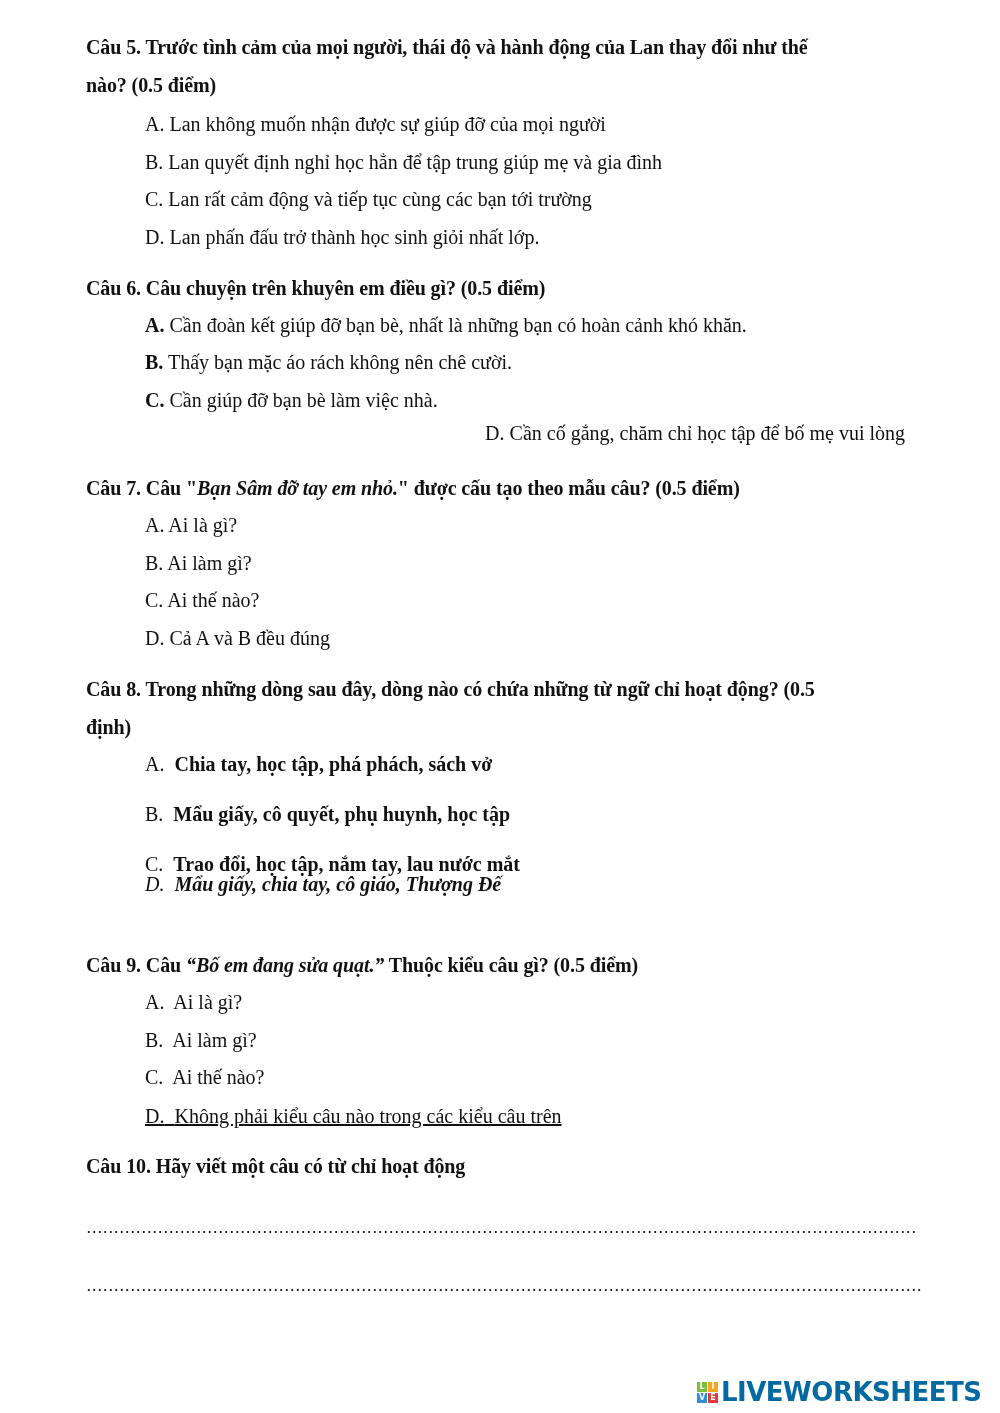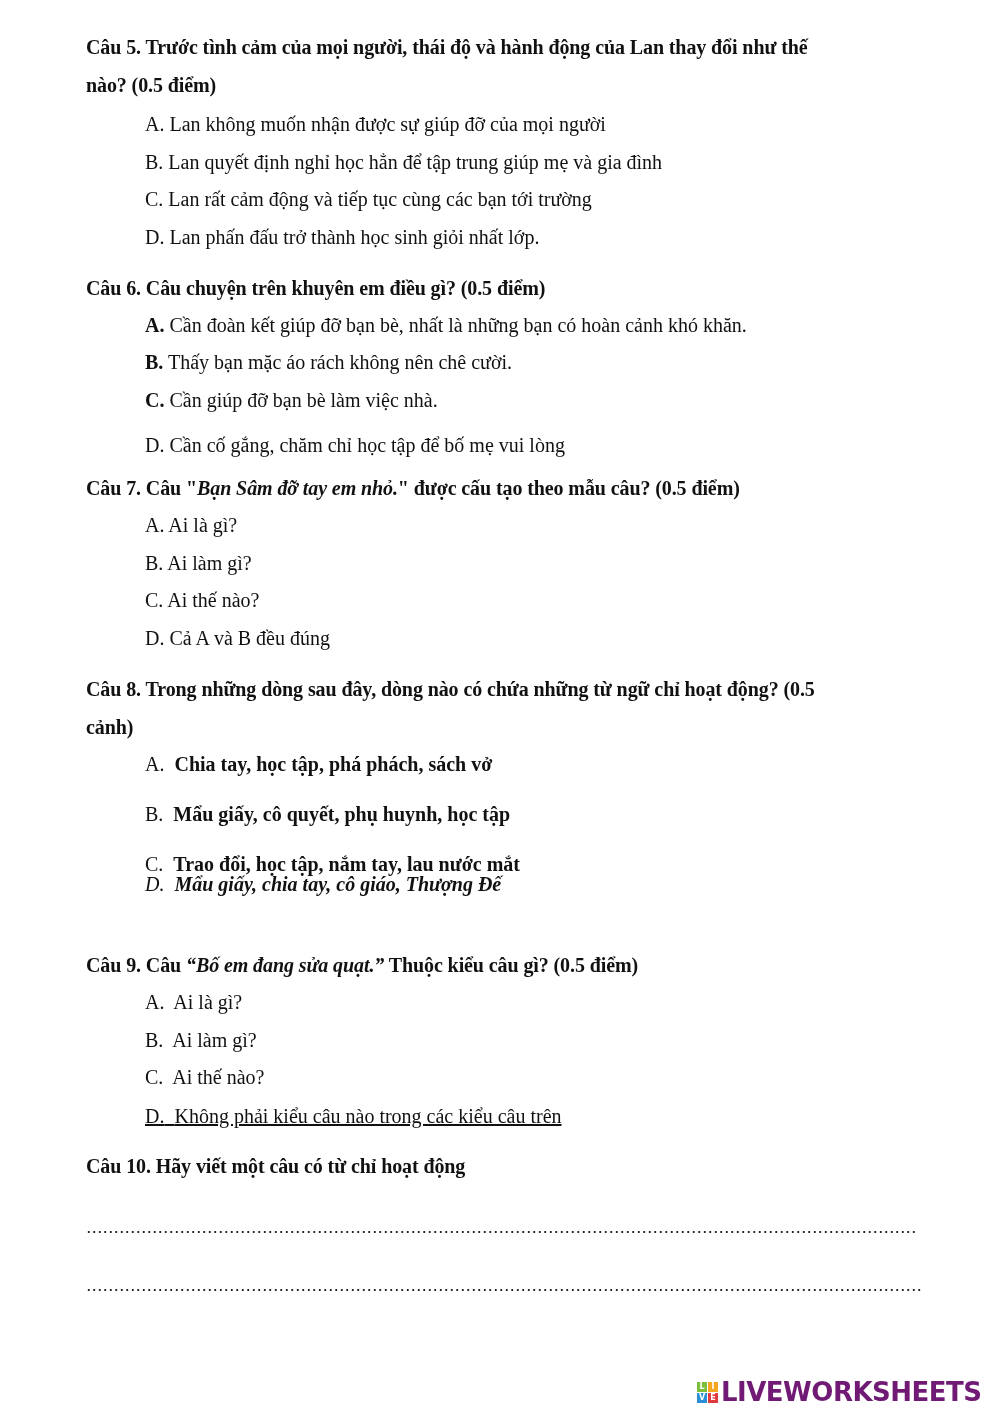--- a/index.html
+++ b/index.html
@@ -34,52 +34,52 @@
     .logo-grid {
       display: grid; grid-template-columns: 10px 10px; grid-template-rows: 10px 10px; gap: 1px;
       margin-right: 3px;
     }
     .logo-grid span {
       font-family: "DejaVu Sans", sans-serif; font-weight: bold; font-size: 8px;
       color: #fff; display: flex; align-items: center; justify-content: center; line-height: 10px;
     }
     .logo-text {
       font-family: "DejaVu Sans", sans-serif; font-weight: bold; font-size: 26px;
-      color: #701a75; letter-spacing: -0.5px; line-height: 26px;
+      color: #0369a1; letter-spacing: -0.5px; line-height: 26px;
     }
   </style>
 </head>
 <body>
 
 <div class="page">
 
   <div class="q-title" style="top:28px;">
     <span>Câu 5. Trước tình cảm của mọi người, thái độ và hành động của Lan thay đổi như thế</span><br>
     <span>nào? (0.5 điểm)</span>
   </div>
   <div class="opt" style="top:111px;"><span class="lbl">A.</span> <span class="txt">Lan không muốn nhận được sự giúp đỡ của mọi người</span></div>
   <div class="opt" style="top:149px;"><span class="lbl">B.</span> <span class="txt">Lan quyết định nghỉ học hẳn để tập trung giúp mẹ và gia đình</span></div>
   <div class="opt" style="top:186px;"><span class="lbl">C.</span> <span class="txt">Lan rất cảm động và tiếp tục cùng các bạn tới trường</span></div>
   <div class="opt" style="top:224px;"><span class="lbl">D.</span> <span class="txt">Lan phấn đấu trở thành học sinh giỏi nhất lớp.</span></div>
 
   <div class="q-title" style="top:269px;">Câu 6. Câu chuyện trên khuyên em điều gì? (0.5 điểm)</div>
   <div class="opt" style="top:312px;"><span class="lbl b">A.</span> <span class="txt">Cần đoàn kết giúp đỡ bạn bè, nhất là những bạn có hoàn cảnh khó khăn.</span></div>
   <div class="opt" style="top:387px;"><span class="lbl b">C.</span> <span class="txt">Cần giúp đỡ bạn bè làm việc nhà.</span></div>
   <div class="opt" style="top:349px;"><span class="lbl b">B.</span> <span class="txt">Thấy bạn mặc áo rách không nên chê cười.</span></div>
-  <div class="opt" style="top:432px;"><span class="lbl">D.</span> <span class="txt">Cần cố gắng, chăm chỉ học tập để bố mẹ vui lòng</span></div>
+  <div class="opt" style="top:420px;text-align:right;"><span class="lbl">D.</span> <span class="txt">Cần cố gắng, chăm chỉ học tập để bố mẹ vui lòng</span></div>
 
   <div class="q-title" style="top:469px;"><span>Câu 7. Câu "</span><i>Bạn Sâm đỡ tay em nhỏ.</i><span>" được cấu tạo theo mẫu câu? (0.5 điểm)</span></div>
   <div class="opt" style="top:512px;"><span class="lbl">A.</span> <span class="txt">Ai là gì?</span></div>
   <div class="opt" style="top:550px;"><span class="lbl">B.</span> <span class="txt">Ai làm gì?</span></div>
   <div class="opt" style="top:587px;"><span class="lbl">C.</span> <span class="txt">Ai thế nào?</span></div>
   <div class="opt" style="top:625px;"><span class="lbl">D.</span> <span class="txt">Cả A và B đều đúng</span></div>
 
   <div class="q-title" style="top:670px;">
     <span>Câu 8. Trong những dòng sau đây, dòng nào có chứa những từ ngữ chỉ hoạt động? (0.5</span><br>
-    <span>cảnh)</span>
+    <span>định)</span>
   </div>
   <div class="opt" style="top:751px;"><span class="lbl">A.</span>&nbsp; <span class="txt b">Chia tay, học tập, phá phách, sách vở</span></div>
   <div class="opt" style="top:801px;"><span class="lbl">B.</span>&nbsp; <span class="txt b">Mẩu giấy, cô quyết, phụ huynh, học tập</span></div>
   <div class="opt" style="top:851px;"><span class="lbl">C.</span>&nbsp; <span class="txt b">Trao đổi, học tập, nắm tay, lau nước mắt</span></div>
   <div class="opt" style="top:871px;font-style:italic;"><span class="lbl">D.</span>&nbsp; <span class="txt b">Mẩu giấy, chia tay, cô giáo, Thượng Đế</span></div>
 
   <div class="q-title" style="top:946px;"><span>Câu 9. Câu </span><i>“Bố em đang sửa quạt.”</i><span> Thuộc kiểu câu gì? (0.5 điểm)</span></div>
   <div class="opt" style="top:989px;"><span class="lbl">A.</span>&nbsp; <span class="txt">Ai là gì?</span></div>
   <div class="opt" style="top:1027px;"><span class="lbl">B.</span>&nbsp; <span class="txt">Ai làm gì?</span></div>
   <div class="opt" style="top:1064px;"><span class="lbl">C.</span>&nbsp; <span class="txt">Ai thế nào?</span></div>

